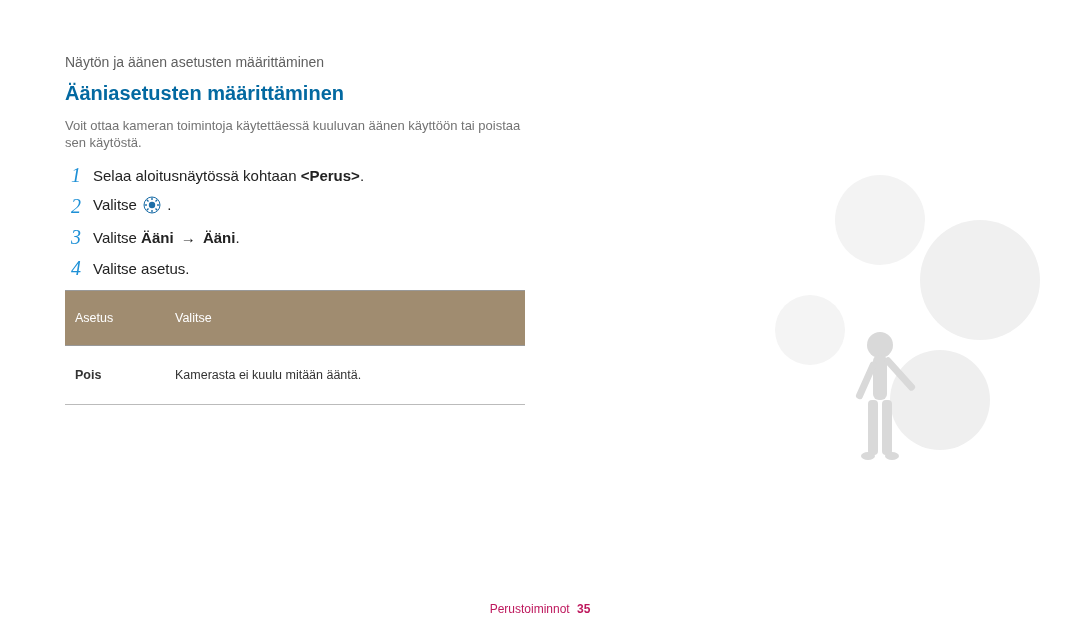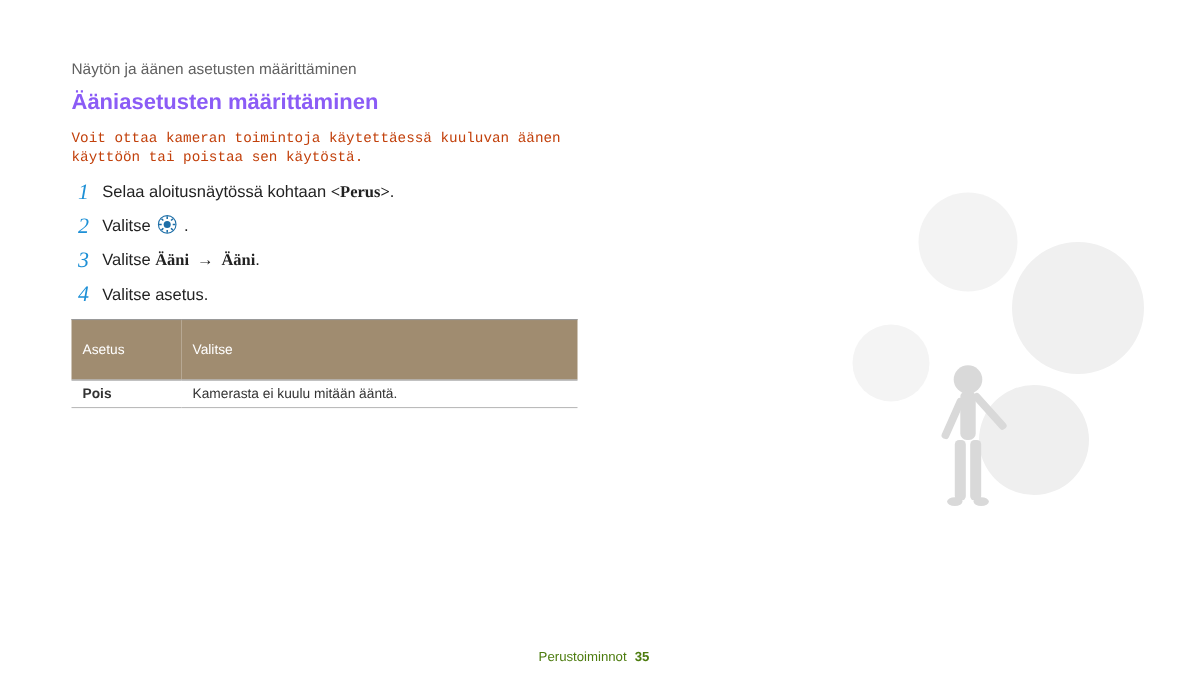--- a/index.html
+++ b/index.html
@@ -21,30 +21,29 @@
     padding: 54px 65px 40px 65px;
   }
   .breadcrumb {
     font-size: 14px;
     color: #606060;
     margin-bottom: 12px;
   }
   .section-title {
     font-size: 20px;
     font-weight: bold;
-    color: #8b5cf6;
+    color: #0369a1;
     margin: 0 0 8px 0;
   }
   .intro {
     font-size: 13px;
-    color: #c2410c;
+    color: #737373;
     line-height: 1.3;
     margin-bottom: 12px;
     max-width: 470px;
-    font-family: Liberation Mono, monospace;
   }
   ol.steps {
     list-style: none;
     padding: 0;
     margin: 0 0 10px 0;
     max-width: 480px;
   }
   ol.steps li {
     display: flex;
     align-items: center;
@@ -58,21 +57,21 @@
     font-weight: 500;
     width: 22px;
     flex-shrink: 0;
     text-align: center;
     font-family: Georgia, 'Times New Roman', serif;
   }
   ol.steps li .txt {
     margin-left: 6px;
     color: #222;
   }
-  .bold { font-weight: bold; font-family: Liberation Serif, serif; }
+  .bold { font-weight: bold; }
   .arrow { margin: 0 3px; }
   .gear-icon {
     display: inline-block;
     vertical-align: middle;
     margin: 0 2px;
   }
   table.settings {
     border-collapse: collapse;
     width: 460px;
     font-size: 12.5px;
@@ -82,33 +81,33 @@
     background: #a08c70;
     color: #fff;
     font-weight: normal;
     text-align: left;
     padding: 20px 10px;
     border-top: 1px solid #999;
     border-bottom: 1px solid #999;
   }
   table.settings th:first-child { width: 80px; }
   table.settings td {
-    padding: 5px 10px;
+    padding: 22px 10px;
     border-bottom: 1px solid #bbb;
     color: #333;
   }
   table.settings td:first-child { font-weight: bold; }
   .footer {
     position: absolute;
-    bottom: 26px;
+    bottom: 14px;
     left: 0;
     width: 100%;
     text-align: center;
     font-size: 12px;
-    color: #4d7c0f;
+    color: #be185d;
   }
   .footer .pagenum { font-weight: bold; margin-left: 4px;}
   .bg-deco {
     position: absolute;
     right: 40px;
     bottom: 100px;
     width: 360px;
     height: 380px;
     pointer-events: none;
     z-index: 0;

